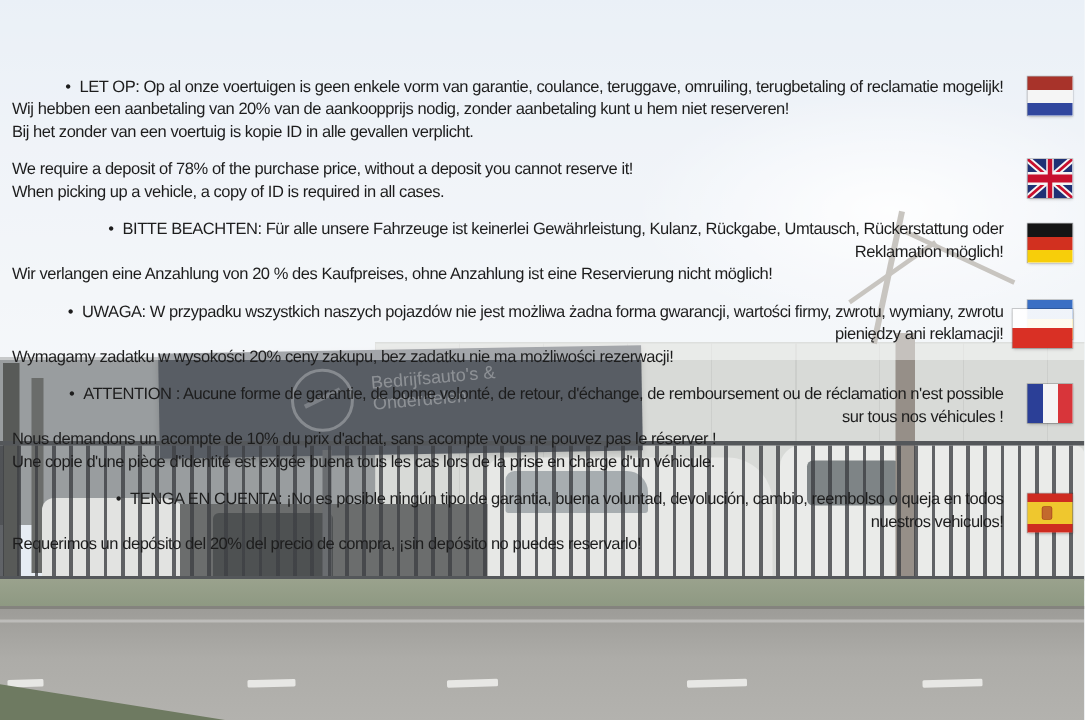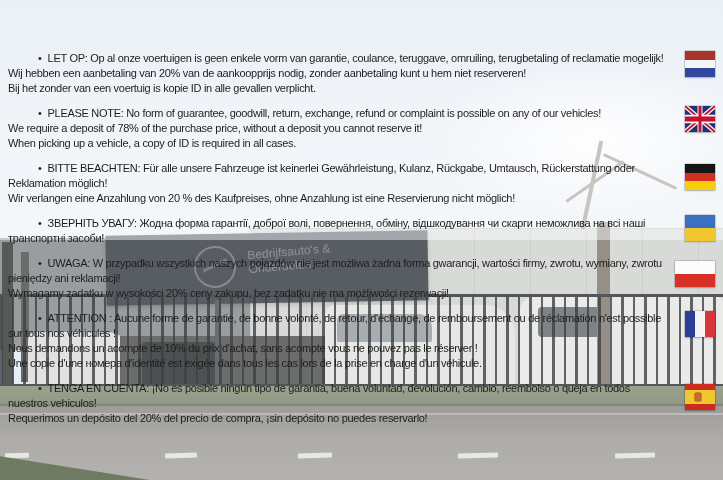--- a/index.html
+++ b/index.html
@@ -54,21 +54,21 @@
   .dash{position:absolute;top:453px;height:5px;background:#f1f1ee;opacity:.85;transform:rotate(-1.5deg);border-radius:1px;}
   .d1{left:5px;width:24px;}.d2{left:165px;width:32px;}.d3{left:298px;width:34px;}
   .d4{left:458px;width:40px;}.d5{left:615px;width:40px;}
   .bg-haze{position:absolute;left:0;top:0;right:0;height:240px;background:rgba(255,255,255,.45);}
 
   
   .notices{position:absolute;left:0;top:44px;right:0;padding:7px 54px 0 8px;}
   .notice{position:relative;margin-bottom:10px;color:#1d1d1d;
     font-size:11px;line-height:15px;letter-spacing:-0.3px;}
   .sentence{white-space:normal;}
-  .sentence.first{text-indent:30px;}
+  .sentence.first{text-indent:30px;text-align:right;}
   .bullet{margin-right:6px;}
   .flag{position:absolute;right:-46px;top:0;width:30px;height:26px;
     box-shadow:0 0 0 .5px rgba(0,0,0,.25),0 1px 2px rgba(0,0,0,.2);}
   .flag svg{display:block;}
   .flag-nl{background:linear-gradient(180deg,#A8332A 0 33.4%,#f5f5f5 33.4% 66.7%,#31479E 66.7% 100%);}
   .flag-de{top:3px;background:linear-gradient(180deg,#151515 0 33.4%,#D2301F 33.4% 66.7%,#F7CE0A 66.7% 100%);}
   .flag-ua{top:-1px;background:linear-gradient(180deg,#3A6FC4 0 50%,#F2C72E 50% 100%);}
   .flag-pl{top:5px;width:40px;background:linear-gradient(180deg,rgba(255,255,255,.92) 0 50%,#D93025 50% 100%);}
   .flag-fr{background:linear-gradient(90deg,#2B3F97 0 33.4%,#f5f5f5 33.4% 66.7%,#D8353A 66.7% 100%);}
   .flag-es{top:3px;background:linear-gradient(180deg,#CE2B20 0 22%,#EFC72E 22% 78%,#CE2B20 78% 100%);}
@@ -121,51 +121,49 @@
   <div class="bg-haze"></div>
 
   <div class="notices">
       <div class="notice">
         <div class="sentence first"><span class="bullet">•</span><span>LET OP: Op al onze voertuigen is geen enkele vorm van garantie, coulance, teruggave, omruiling, terugbetaling of reclamatie mogelijk!</span></div>
         <div class="sentence"><span>Wij hebben een aanbetaling van 20% van de aankoopprijs nodig, zonder aanbetaling kunt u hem niet reserveren!</span></div>
         <div class="sentence"><span>Bij het zonder van een voertuig is kopie ID in alle gevallen verplicht.</span></div>
         <div class="flag flag-nl"></div>
       </div>
       <div class="notice">
-        <div class="sentence first"><span class="bullet">•</span><span>PLEASE NOTE: No form of guarantee, goodwill, return, exchange, refund or complaint is possible on any of our vehicles!</span></div>
         <div class="sentence"><span>We require a deposit of 78% of the purchase price, without a deposit you cannot reserve it!</span></div>
         <div class="sentence"><span>When picking up a vehicle, a copy of ID is required in all cases.</span></div>
         <div class="flag flag-uk">
           <svg viewBox="0 0 60 30" width="30" height="26" preserveAspectRatio="none">
             <rect width="60" height="30" fill="#1F3175"></rect>
             <path d="M0,0 60,30 M60,0 0,30" stroke="#f5f5f5" stroke-width="6"></path>
             <path d="M0,0 60,30 M60,0 0,30" stroke="#C8102E" stroke-width="2.5"></path>
             <path d="M30,0 V30 M0,15 H60" stroke="#f5f5f5" stroke-width="10"></path>
             <path d="M30,0 V30 M0,15 H60" stroke="#C8102E" stroke-width="6"></path>
           </svg>
         </div>
       </div>
       <div class="notice">
         <div class="sentence first"><span class="bullet">•</span><span>BITTE BEACHTEN: Für alle unsere Fahrzeuge ist keinerlei Gewährleistung, Kulanz, Rückgabe, Umtausch, Rückerstattung oder Reklamation möglich!</span></div>
         <div class="sentence"><span>Wir verlangen eine Anzahlung von 20 % des Kaufpreises, ohne Anzahlung ist eine Reservierung nicht möglich!</span></div>
         <div class="flag flag-de"></div>
       </div>
       <div class="notice">
-        <div class="sentence first"><span class="bullet">•</span><span>ЗВЕРНІТЬ УВАГУ: Жодна форма гарантії, доброї волі, повернення, обміну, відшкодування чи скарги неможлива на всі наші транспортні засоби!</span></div>
         <div class="flag flag-ua"></div>
       </div>
       <div class="notice">
         <div class="sentence first"><span class="bullet">•</span><span>UWAGA: W przypadku wszystkich naszych pojazdów nie jest możliwa żadna forma gwarancji, wartości firmy, zwrotu, wymiany, zwrotu pieniędzy ani reklamacji!</span></div>
         <div class="sentence"><span>Wymagamy zadatku w wysokości 20% ceny zakupu, bez zadatku nie ma możliwości rezerwacji!</span></div>
         <div class="flag flag-pl"></div>
       </div>
       <div class="notice">
         <div class="sentence first"><span class="bullet">•</span><span>ATTENTION : Aucune forme de garantie, de bonne volonté, de retour, d'échange, de remboursement ou de réclamation n'est possible sur tous nos véhicules !</span></div>
         <div class="sentence"><span>Nous demandons un acompte de 10% du prix d'achat, sans acompte vous ne pouvez pas le réserver !</span></div>
-        <div class="sentence"><span>Une copie d'une номера d'identité est exigée dans tous les cas lors de la prise en charge d'un véhicule.</span></div>
+        <div class="sentence"><span>Une copie d'une pièce d'identité est exigée buena tous les cas lors de la prise en charge d'un véhicule.</span></div>
         <div class="flag flag-fr"></div>
       </div>
       <div class="notice">
         <div class="sentence first"><span class="bullet">•</span><span>TENGA EN CUENTA: ¡No es posible ningún tipo de garantia, buena voluntad, devolución, cambio, reembolso o queja en todos nuestros vehiculos!</span></div>
         <div class="sentence"><span>Requerimos un depósito del 20% del precio de compra, ¡sin depósito no puedes reservarlo!</span></div>
         <div class="flag flag-es">
           <span class="es-emblem"></span>
         </div>
       </div>
     </div>

